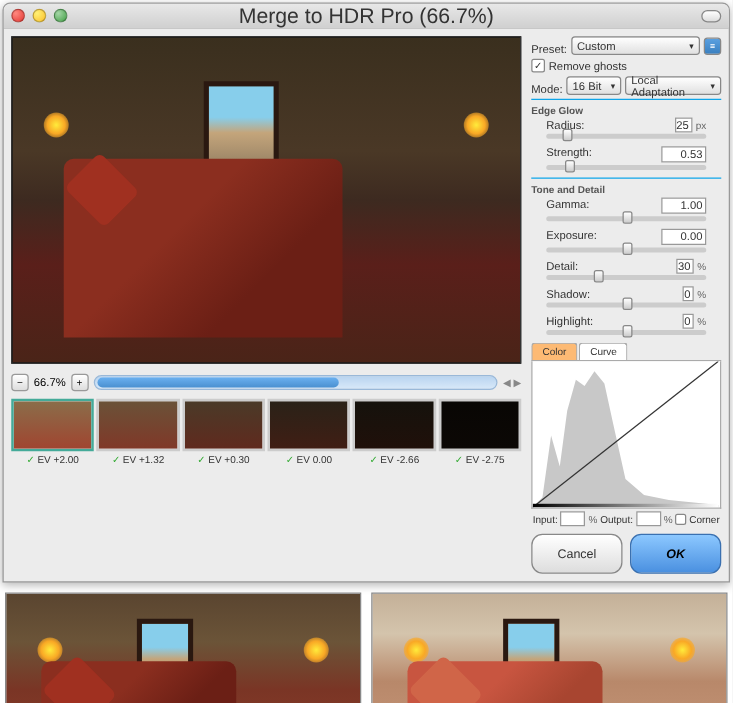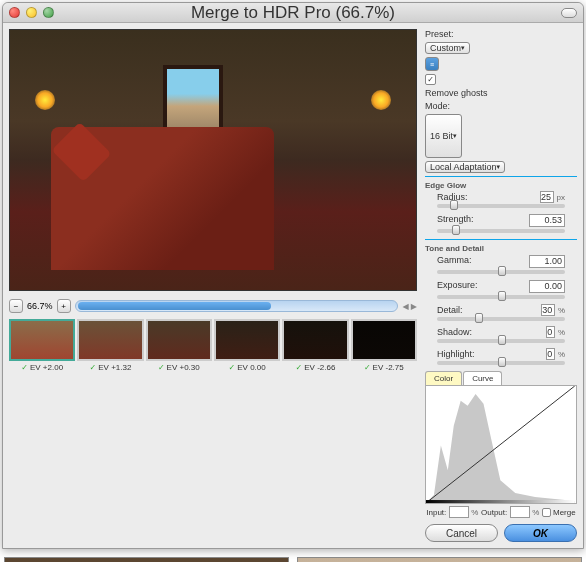--- a/index.html
+++ b/index.html
@@ -28,40 +28,40 @@
 .zoom-scroll { flex: 1; height: 12px; background: linear-gradient(#b8d4f0, #d8e8f8); border-radius: 6px; border: 1px solid #99b8d8; position: relative; }
 .zoom-thumb { position: absolute; left: 2px; width: 60%; height: 8px; top: 1px; background: linear-gradient(#6ab0f0, #4a90d0); border-radius: 4px; }
 .thumbs { display: flex; gap: 2px; margin: 4px 6px 8px; }
 .thumb { flex: 1; text-align: center; }
 .thumb-img { width: 100%; height: 42px; border: 2px solid #ccc; background: #000; position: relative; overflow: hidden; }
 .thumb.selected .thumb-img { border-color: #4a9; }
 .thumb-img .mini { width: 100%; height: 100%; }
 .thumb-lbl { font-size: 8px; color: #333; margin-top: 2px; display: flex; justify-content: center; gap: 2px; align-items: center; }
 .check { color: #3a3; font-size: 8px; }
 .right { width: 160px; padding: 6px 6px 6px 2px; font-size: 9px; color: #333; }
-.row { display: flex; align-items: flex-start; margin-bottom: 3px; gap: 3px; flex-direction: column; }
+.row { display: flex; align-items: flex-end; margin-bottom: 3px; gap: 3px; }
 .preset-sel, .mode-sel, .method-sel { flex: 1; height: 15px; border: 1px solid #888; background: linear-gradient(#fff,#e0e0e0); border-radius: 3px; font-size: 9px; padding: 0 4px; display: flex; align-items: center; justify-content: space-between; }
 .drop-btn { width: 14px; height: 14px; border: 1px solid #888; border-radius: 3px; background: linear-gradient(#5aa0e0,#3a80c0); color: #fff; font-size: 7px; display: flex; align-items: center; justify-content: center; }
 .checkbox { width: 11px; height: 11px; border: 1px solid #888; border-radius: 2px; background: #fff; display: flex; align-items: center; justify-content: center; font-size: 8px; }
 .group { border-top: 1px solid #0ea5e9; margin: 3px 0; padding-top: 2px; }
 .group-title { font-size: 8px; color: #555; margin: 2px 0; font-weight: bold; }
 .slider-row { margin: 2px 12px 6px; }
 .slider-lbl { display: flex; justify-content: space-between; font-size: 9px; margin-bottom: 1px; }
 .slider-val { width: 36px; height: 13px; border: 1px solid #999; background: #fff; text-align: right; padding-right: 2px; font-size: 9px; }
 .slider-track { height: 4px; background: #ccc; border-radius: 2px; position: relative; margin-top: 2px; }
 .slider-thumb { position: absolute; width: 8px; height: 10px; background: linear-gradient(#fff,#ccc); border: 1px solid #888; border-radius: 2px; top: -4px; }
 .tabs { display: flex; border-bottom: 1px solid #aaa; margin-top: 4px; }
-.tab { font-size: 8px; padding: 2px 8px; border: 1px solid #aaa; border-bottom: none; background: #fef9c3; border-radius: 3px 3px 0 0; margin-right: 1px; }
+.tab { font-size: 8px; padding: 2px 8px; border: 1px solid #aaa; border-bottom: none; background: #fdba74; border-radius: 3px 3px 0 0; margin-right: 1px; }
 .tab.active { background: #fff; }
 .curve-area { height: 118px; background: #fff; border: 1px solid #aaa; border-top: none; position: relative; overflow: hidden; }
 .histogram { position: absolute; bottom: 0; left: 0; right: 0; height: 100%; }
 .curve-io { display: flex; justify-content: space-around; font-size: 8px; margin-top: 2px; align-items: center; }
 .curve-io .box { width: 20px; height: 12px; border: 1px solid #999; background: #fff; }
 .buttons { display: flex; gap: 6px; margin-top: 6px; }
-.btn { flex: 1; height: 18px; border-radius: 9px; border: 1px solid #888; font-size: 10px; display: flex; align-items: center; justify-content: center; }
+.btn { flex: 1; height: 32px; border-radius: 9px; border: 1px solid #888; font-size: 10px; display: flex; align-items: center; justify-content: center; }
 .btn.cancel { background: linear-gradient(#fff,#ddd); }
 .btn.ok { background: linear-gradient(#8cc8ff,#4a90e0); color: #000; font-weight: bold; border-color: #3a70b0; font-style: italic; }
 .bottom-images { display: flex; gap: 8px; margin: 8px 4px 4px; }
 .bottom-img { flex: 1; height: 130px; border: 1px solid #888; position: relative; overflow: hidden; }
 .bi1 { background: linear-gradient(180deg, #5a4530 0%, #6b5438 30%, #7a3525 60%, #8b3e2a 100%); }
 .bi2 { background: linear-gradient(180deg, #c4b098 0%, #d4c4ac 25%, #b8886a 55%, #c8987a 100%); }
 .bottom-img .window-light { top: 20px; width: 45px; height: 55px; }
 .bottom-img .sconce { top: 35px; }
 .bottom-img .bed { bottom: 10px; height: 50%; }
 .unit { font-size: 8px; color: #666; }
@@ -274,21 +274,21 @@
       </div>
       <div class="curve-io">
         <span>Input:</span>
         <span class="box"></span>
         <span class="unit">%</span>
         <span>Output:</span>
         <span class="box"></span>
         <span class="unit">%</span>
         <span style="display:flex;align-items:center;gap:2px">
             <span class="checkbox" style="width:9px;height:9px"></span>
-            <span>Merge</span>
+            <span>Corner</span>
           </span>
       </div>
 
       <div class="buttons">
         <div class="btn cancel">Cancel</div>
         <div class="btn ok">OK</div>
       </div>
     </div>
   </div>
 </div>

